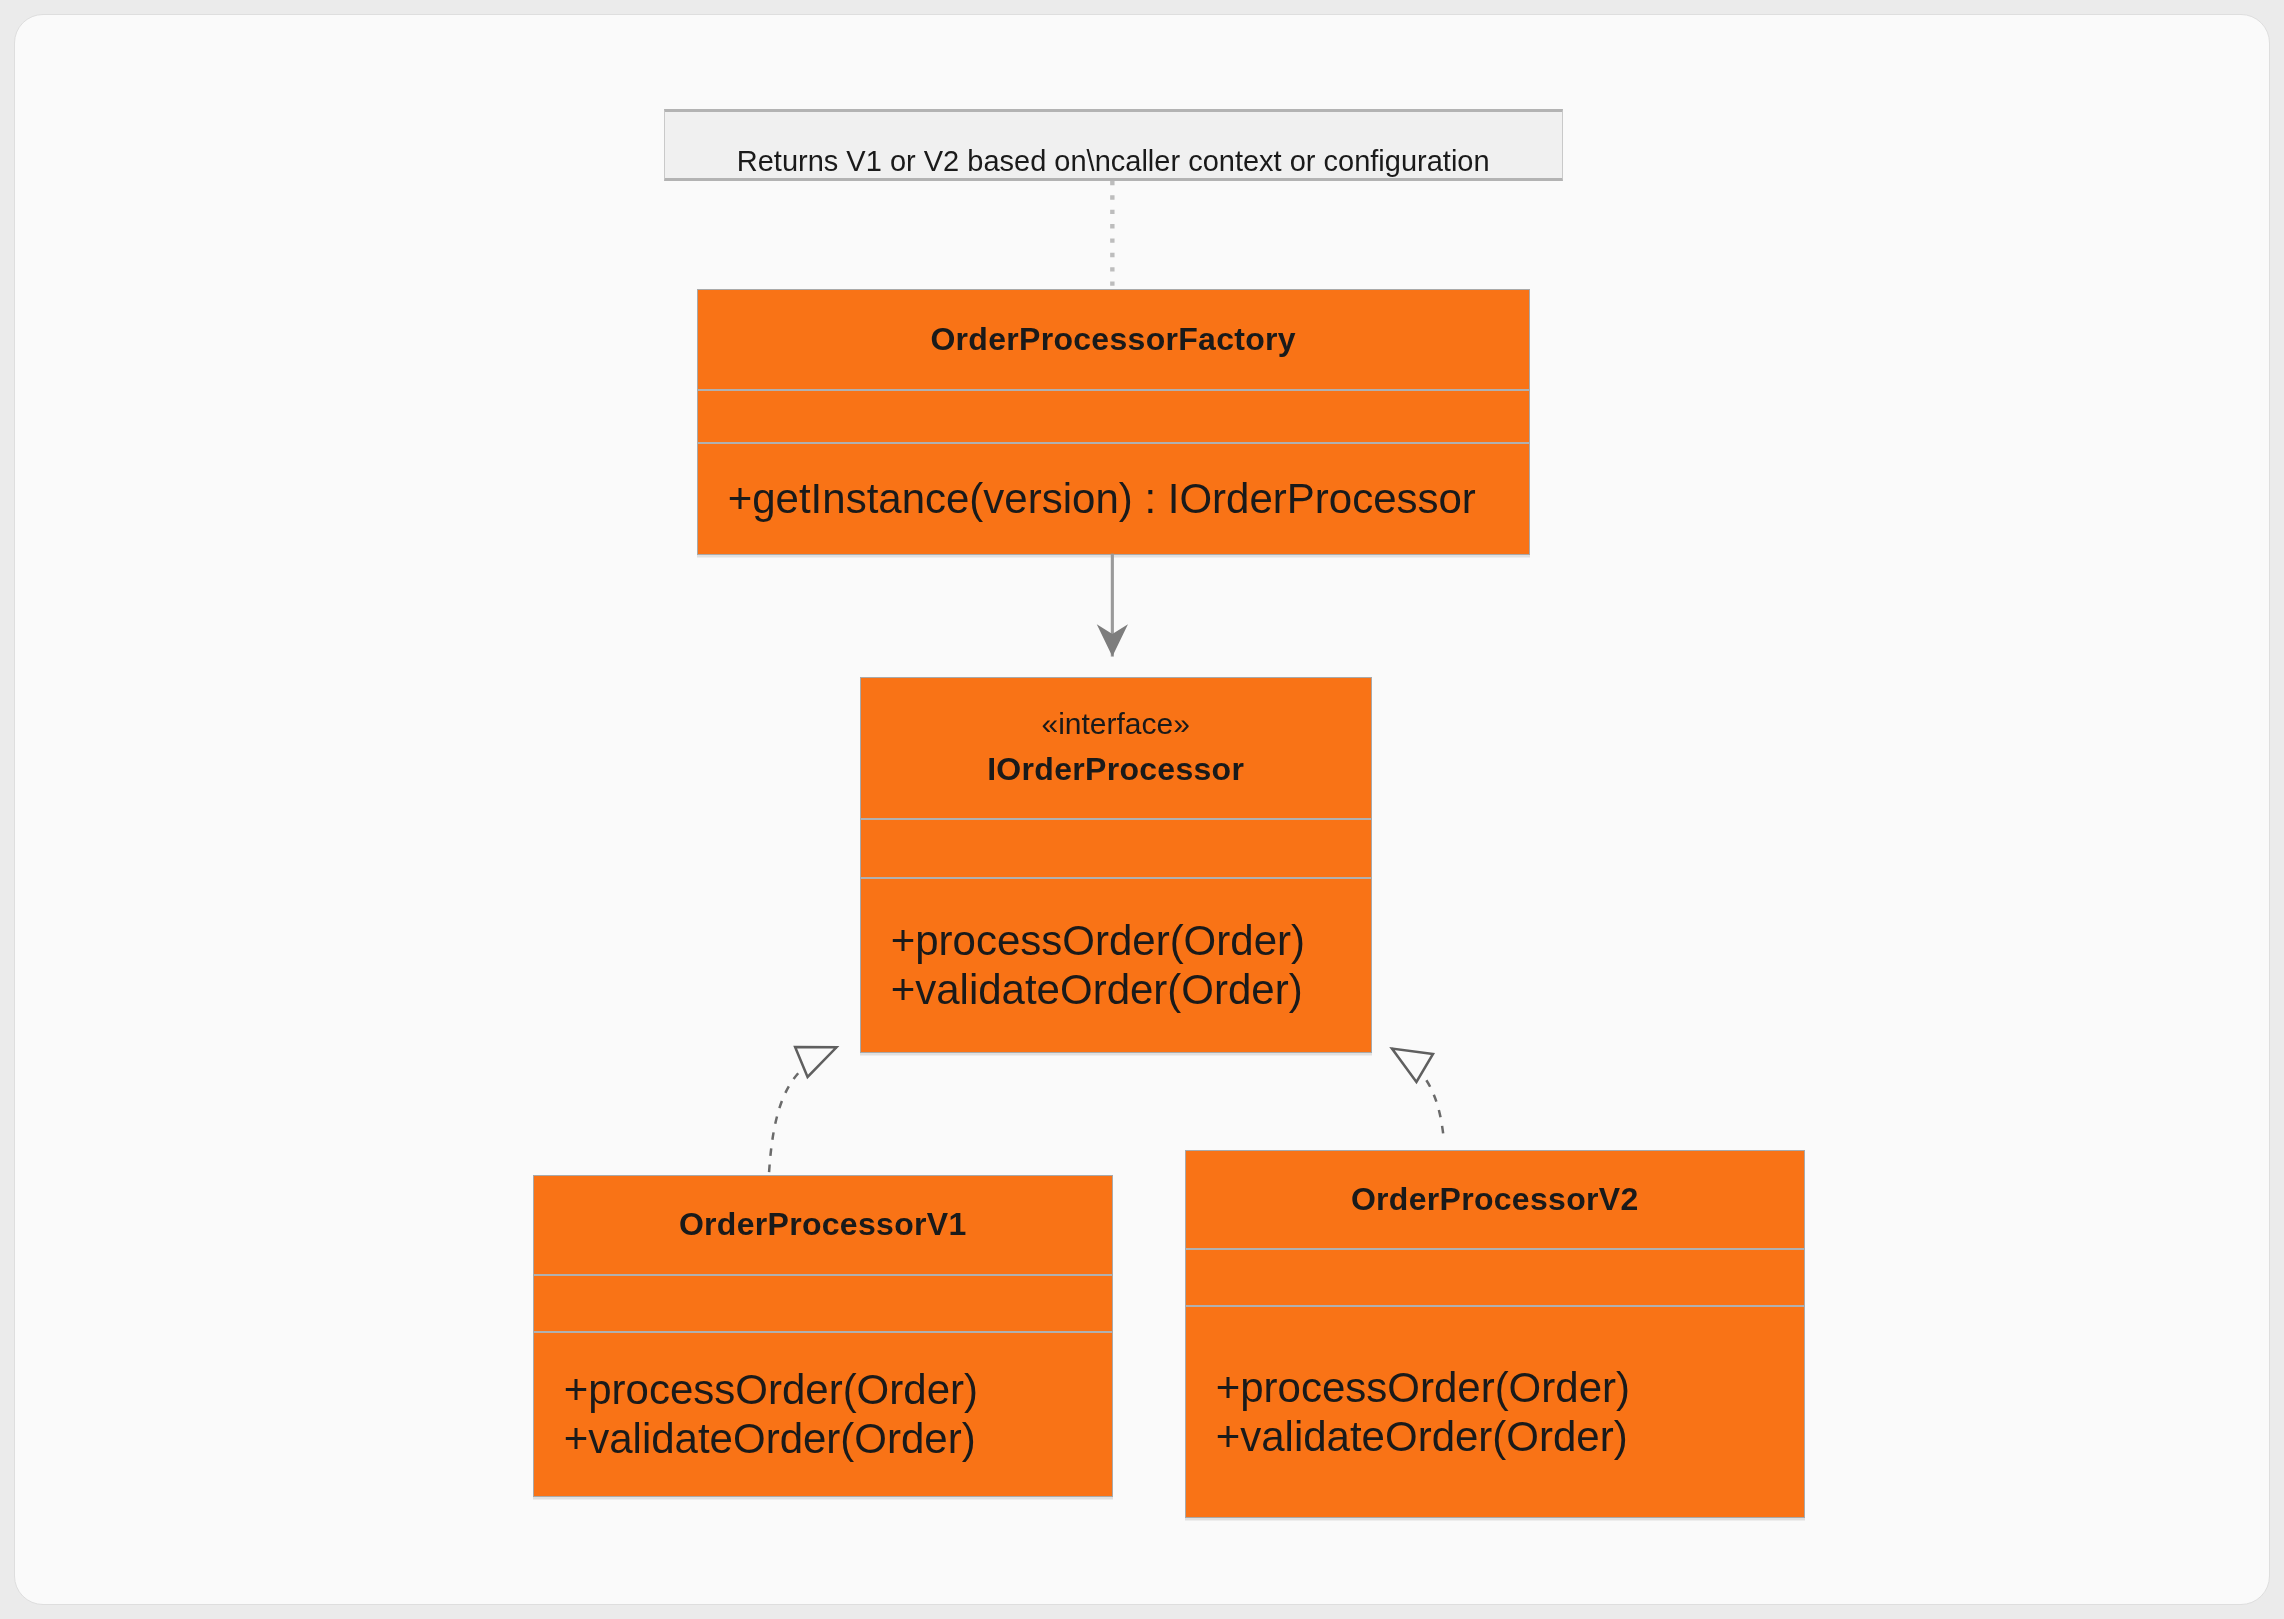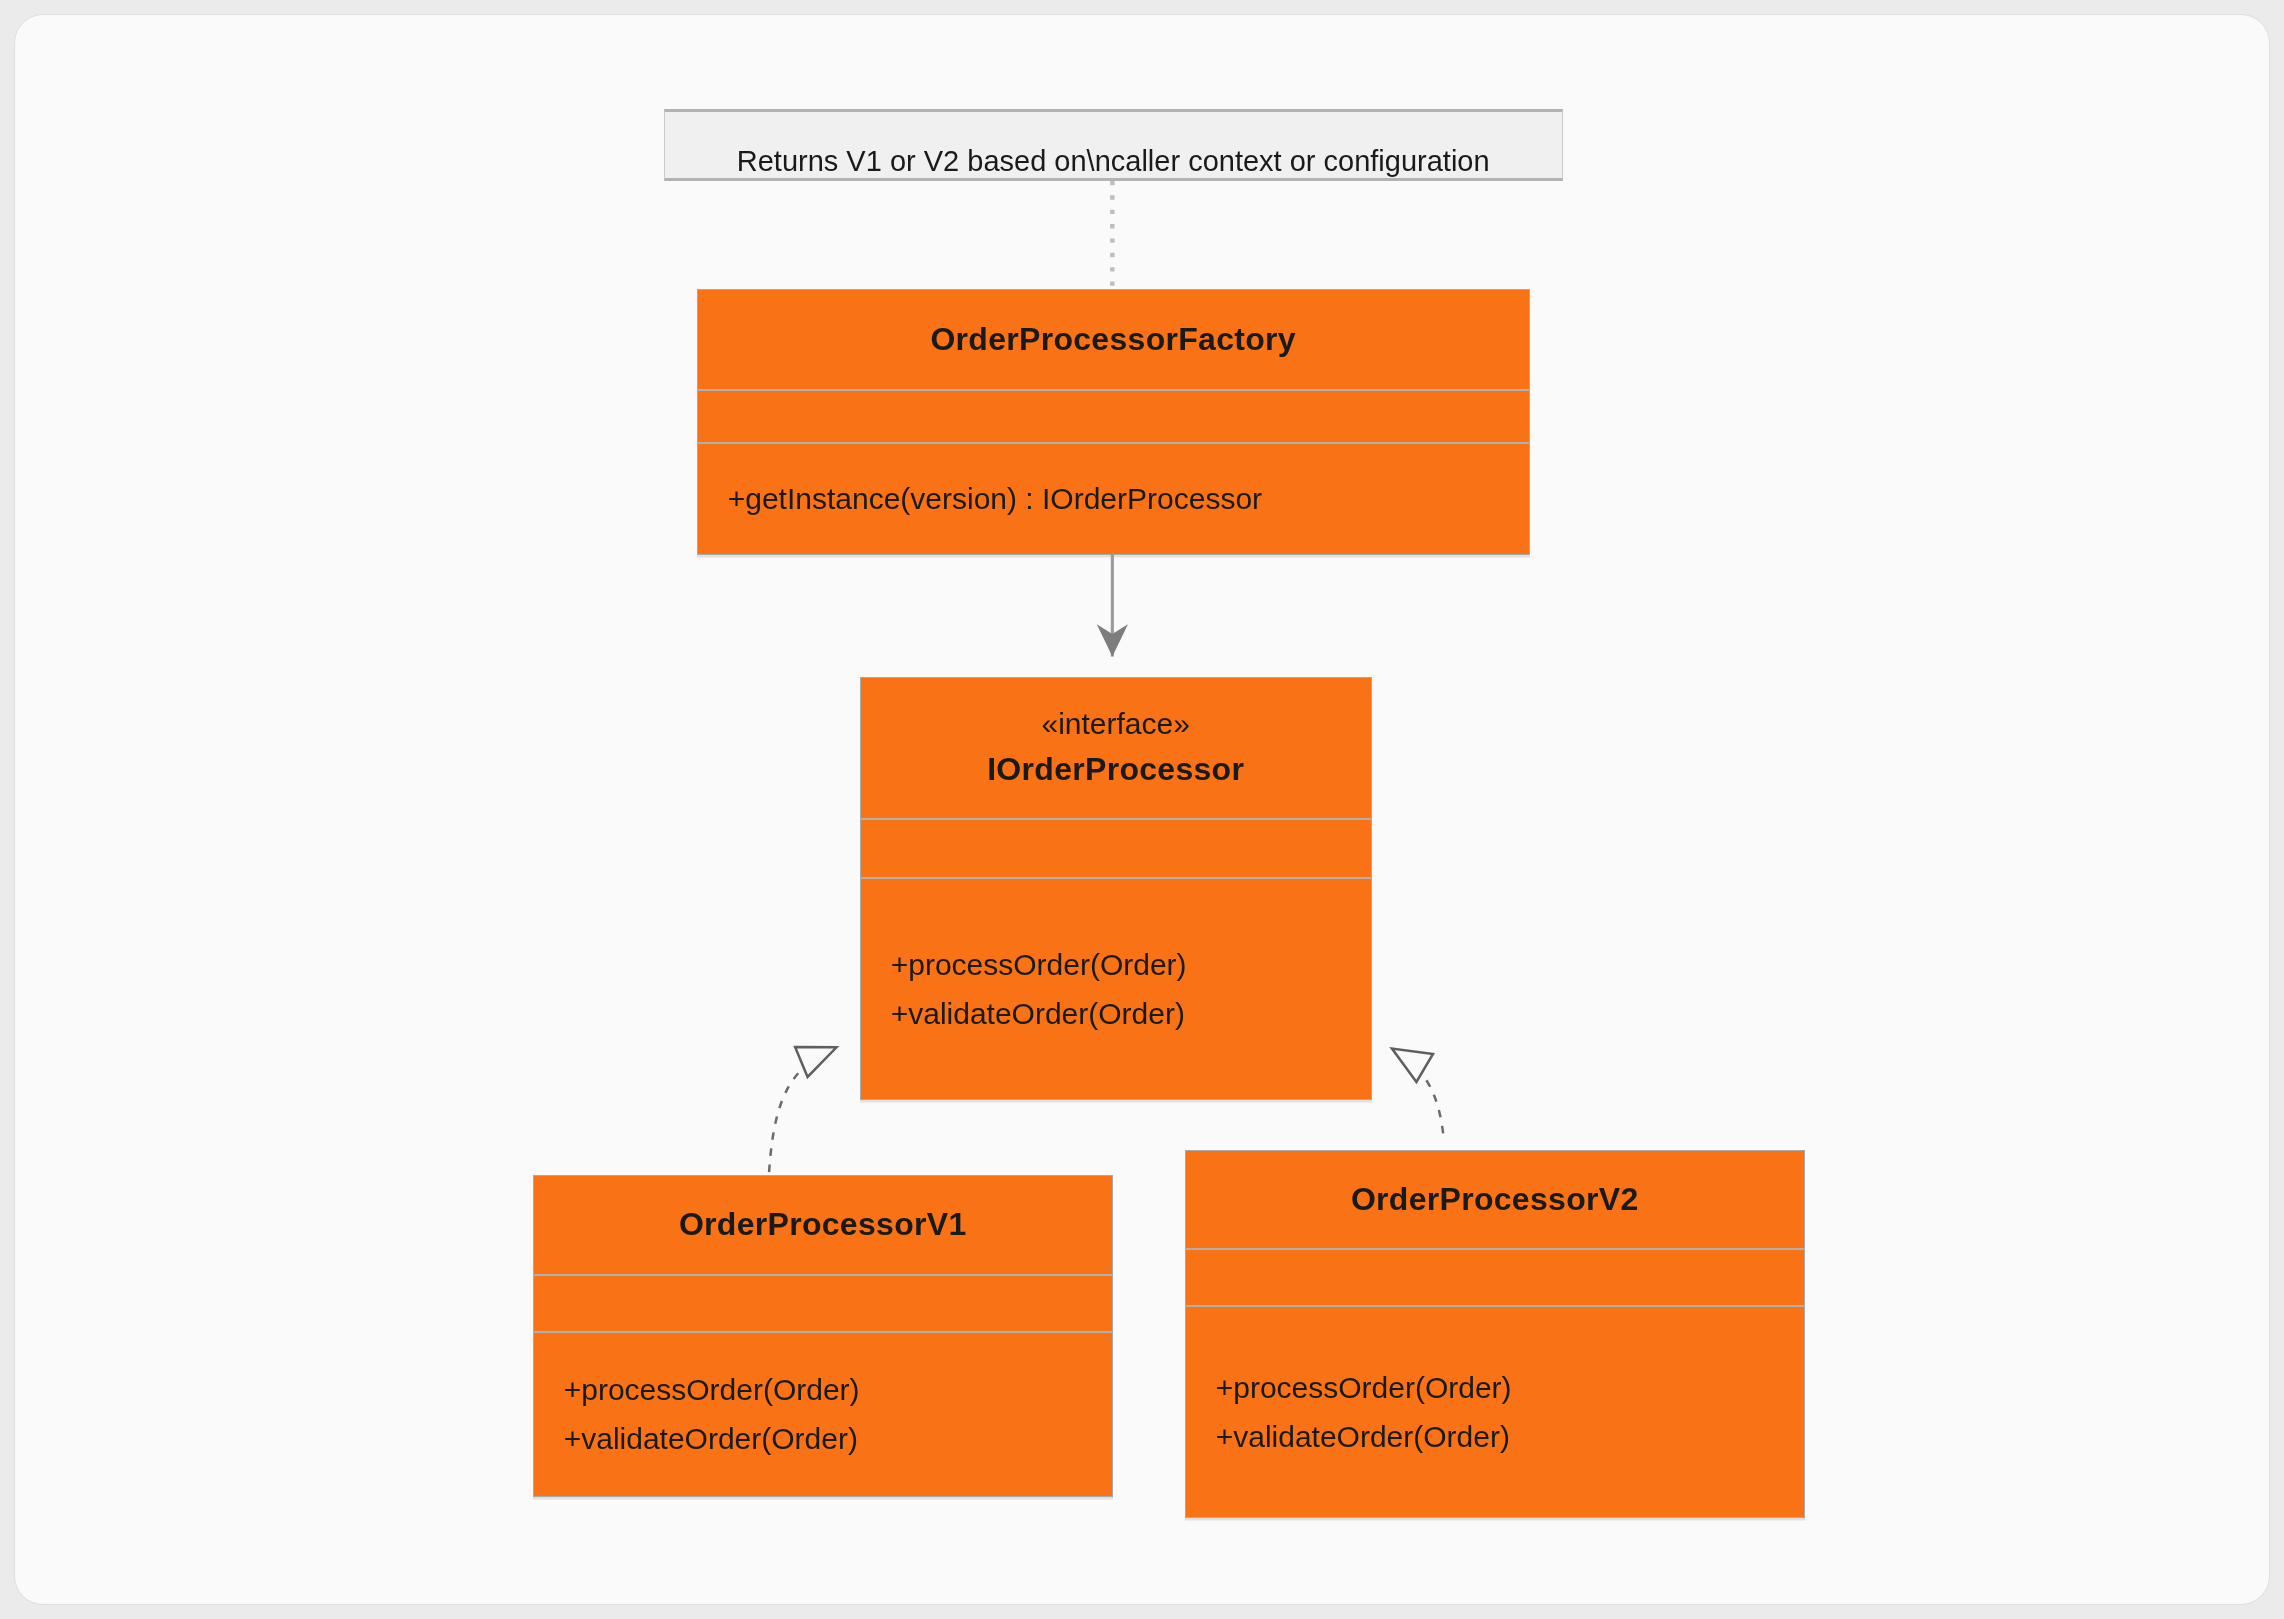--- a/index.html
+++ b/index.html
@@ -51,21 +51,21 @@
     border-bottom: 2.5px solid #b0b0b0;
   }
   .methods-compartment {
     display: flex;
     flex-direction: column;
     justify-content: center;
     padding-left: 30px;
     padding-right: 12.5px;
   }
   .method-line {
-    font-size: 30px;
+    font-size: 42px;
     line-height: 49px;
     white-space: nowrap;
   }
   
   .uml-note {
     position: absolute;
     box-sizing: border-box;
     background: #f0f0f0;
     border-left: 1.2px solid #c9c9c9;
     border-right: 1.2px solid #c9c9c9;
@@ -100,21 +100,21 @@
   <div class="uml-class" style="left: 682px; top: 274px; width: 833px; height: 266px;">
     <div class="compartment title-compartment" style="flex: 0 0 101px;">
       <div class="class-title">OrderProcessorFactory</div>
     </div>
     <div class="compartment attrs-compartment" style="flex: 0 0 53px;"></div>
     <div class="compartment methods-compartment" style="flex: 1 1 auto;">
       <div class="method-line">+getInstance(version) : IOrderProcessor</div>
     </div>
   </div>
 
-  <div class="uml-class" style="left: 845px; top: 662px; width: 512px; height: 423px;">
+  <div class="uml-class" style="left: 845px; top: 662px; width: 512px; height: 376px;">
     <div class="compartment title-compartment" style="flex: 0 0 142px;">
       <div class="stereotype">«interface»</div>
       <div class="class-title">IOrderProcessor</div>
     </div>
     <div class="compartment attrs-compartment" style="flex: 0 0 59px;"></div>
     <div class="compartment methods-compartment" style="flex: 1 1 auto;">
       <div class="method-line">+processOrder(Order)</div>
       <div class="method-line">+validateOrder(Order)</div>
     </div>
   </div>

